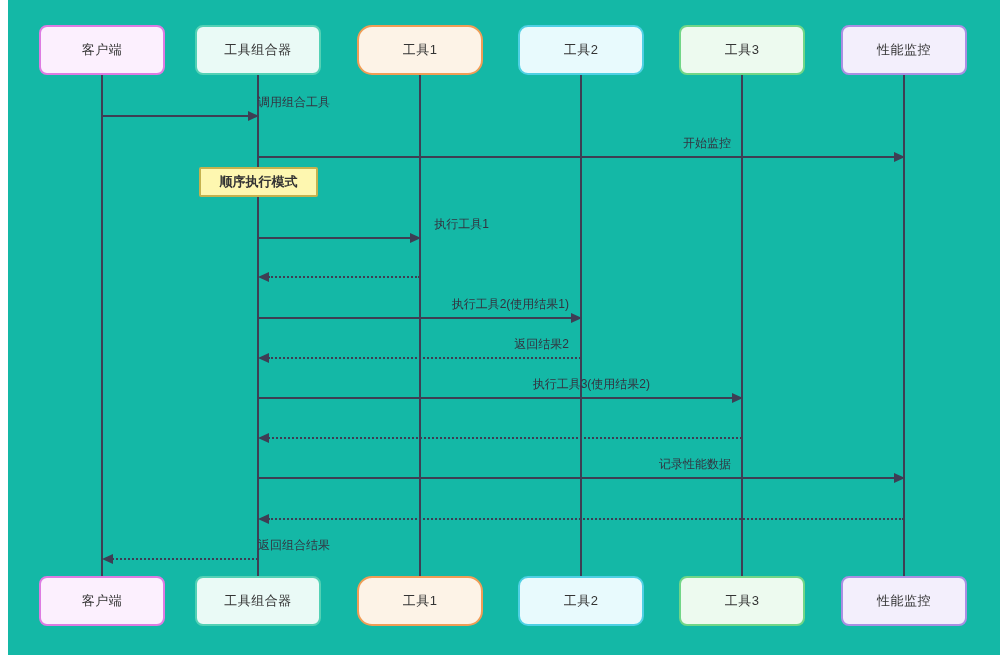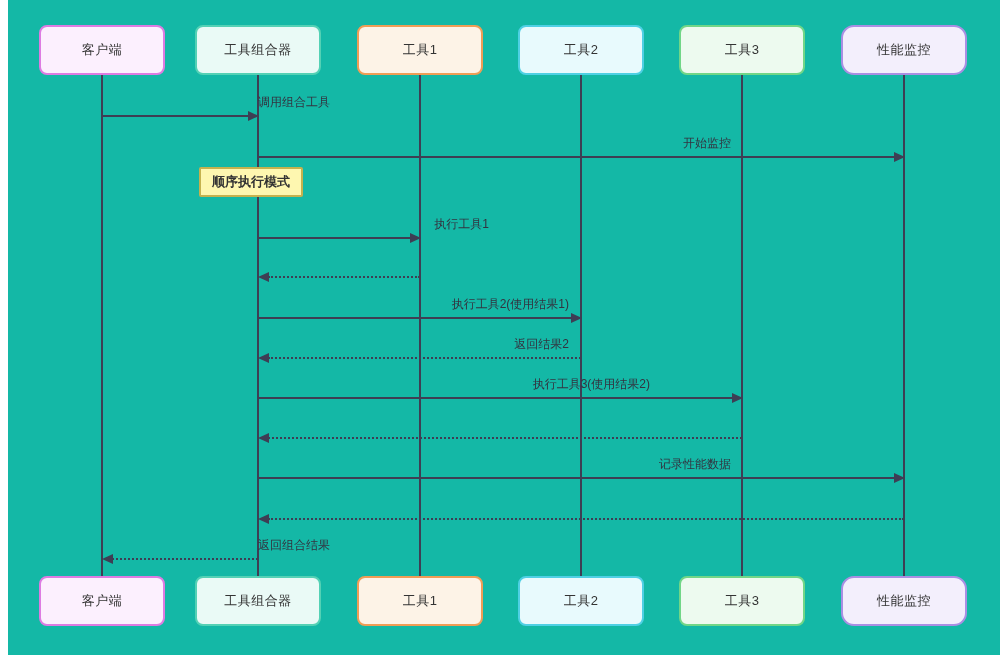--- a/index.html
+++ b/index.html
@@ -36,24 +36,24 @@
     display: flex;
     align-items: center;
     justify-content: center;
     font-size: 13px;
     letter-spacing: 0.5px;
   }
   .actor.row-top { top: 25px; }
   .actor.row-bottom { top: 576px; }
   .p-client   { border-color: #dd7ce2; background: #fcf0fe; }
   .p-composer { border-color: #54d1b5; background: #eafaf6; }
-  .p-tool1    { border-color: #f09d56; background: #fdf3e7; }
-  .p-tool2    { border-color: #4fd0e4; background: #e8fafd; }
+  .p-tool1    { border-color: #f09d56; background: #fdf3e7; border-radius: 15px; }
+  .p-tool2    { border-color: #4fd0e4; background: #e8fafd; border-radius: 10px; }
   .p-tool3    { border-color: #71d687; background: #edfaef; }
-  .p-monitor  { border-color: #a98fe3; background: #f3effc; border-radius: 13px; }
+  .p-monitor  { border-color: #a98fe3; background: #f3effc; }
   
   .msg-label {
     position: absolute;
     width: 300px;
     text-align: right;
     font-size: 12px;
     height: 16px;
     line-height: 16px;
     color: #333340;
   }
@@ -70,21 +70,21 @@
     border-top: 5px solid transparent;
     border-bottom: 5px solid transparent;
   }
   .arrow.right { border-left: 11px solid #3e3e54; }
   .arrow.left  { border-right: 11px solid #3e3e54; }
   
   .note {
     position: absolute;
     left: 191px;
     top: 167px;
-    width: 104px;
+    width: 119px;
     height: 30px;
     box-sizing: border-box;
     border: 2px solid #c5b24f;
     background: #fef7b0;
     border-radius: 2px;
     display: flex;
     align-items: center;
     justify-content: center;
     font-size: 13px;
     font-weight: bold;

